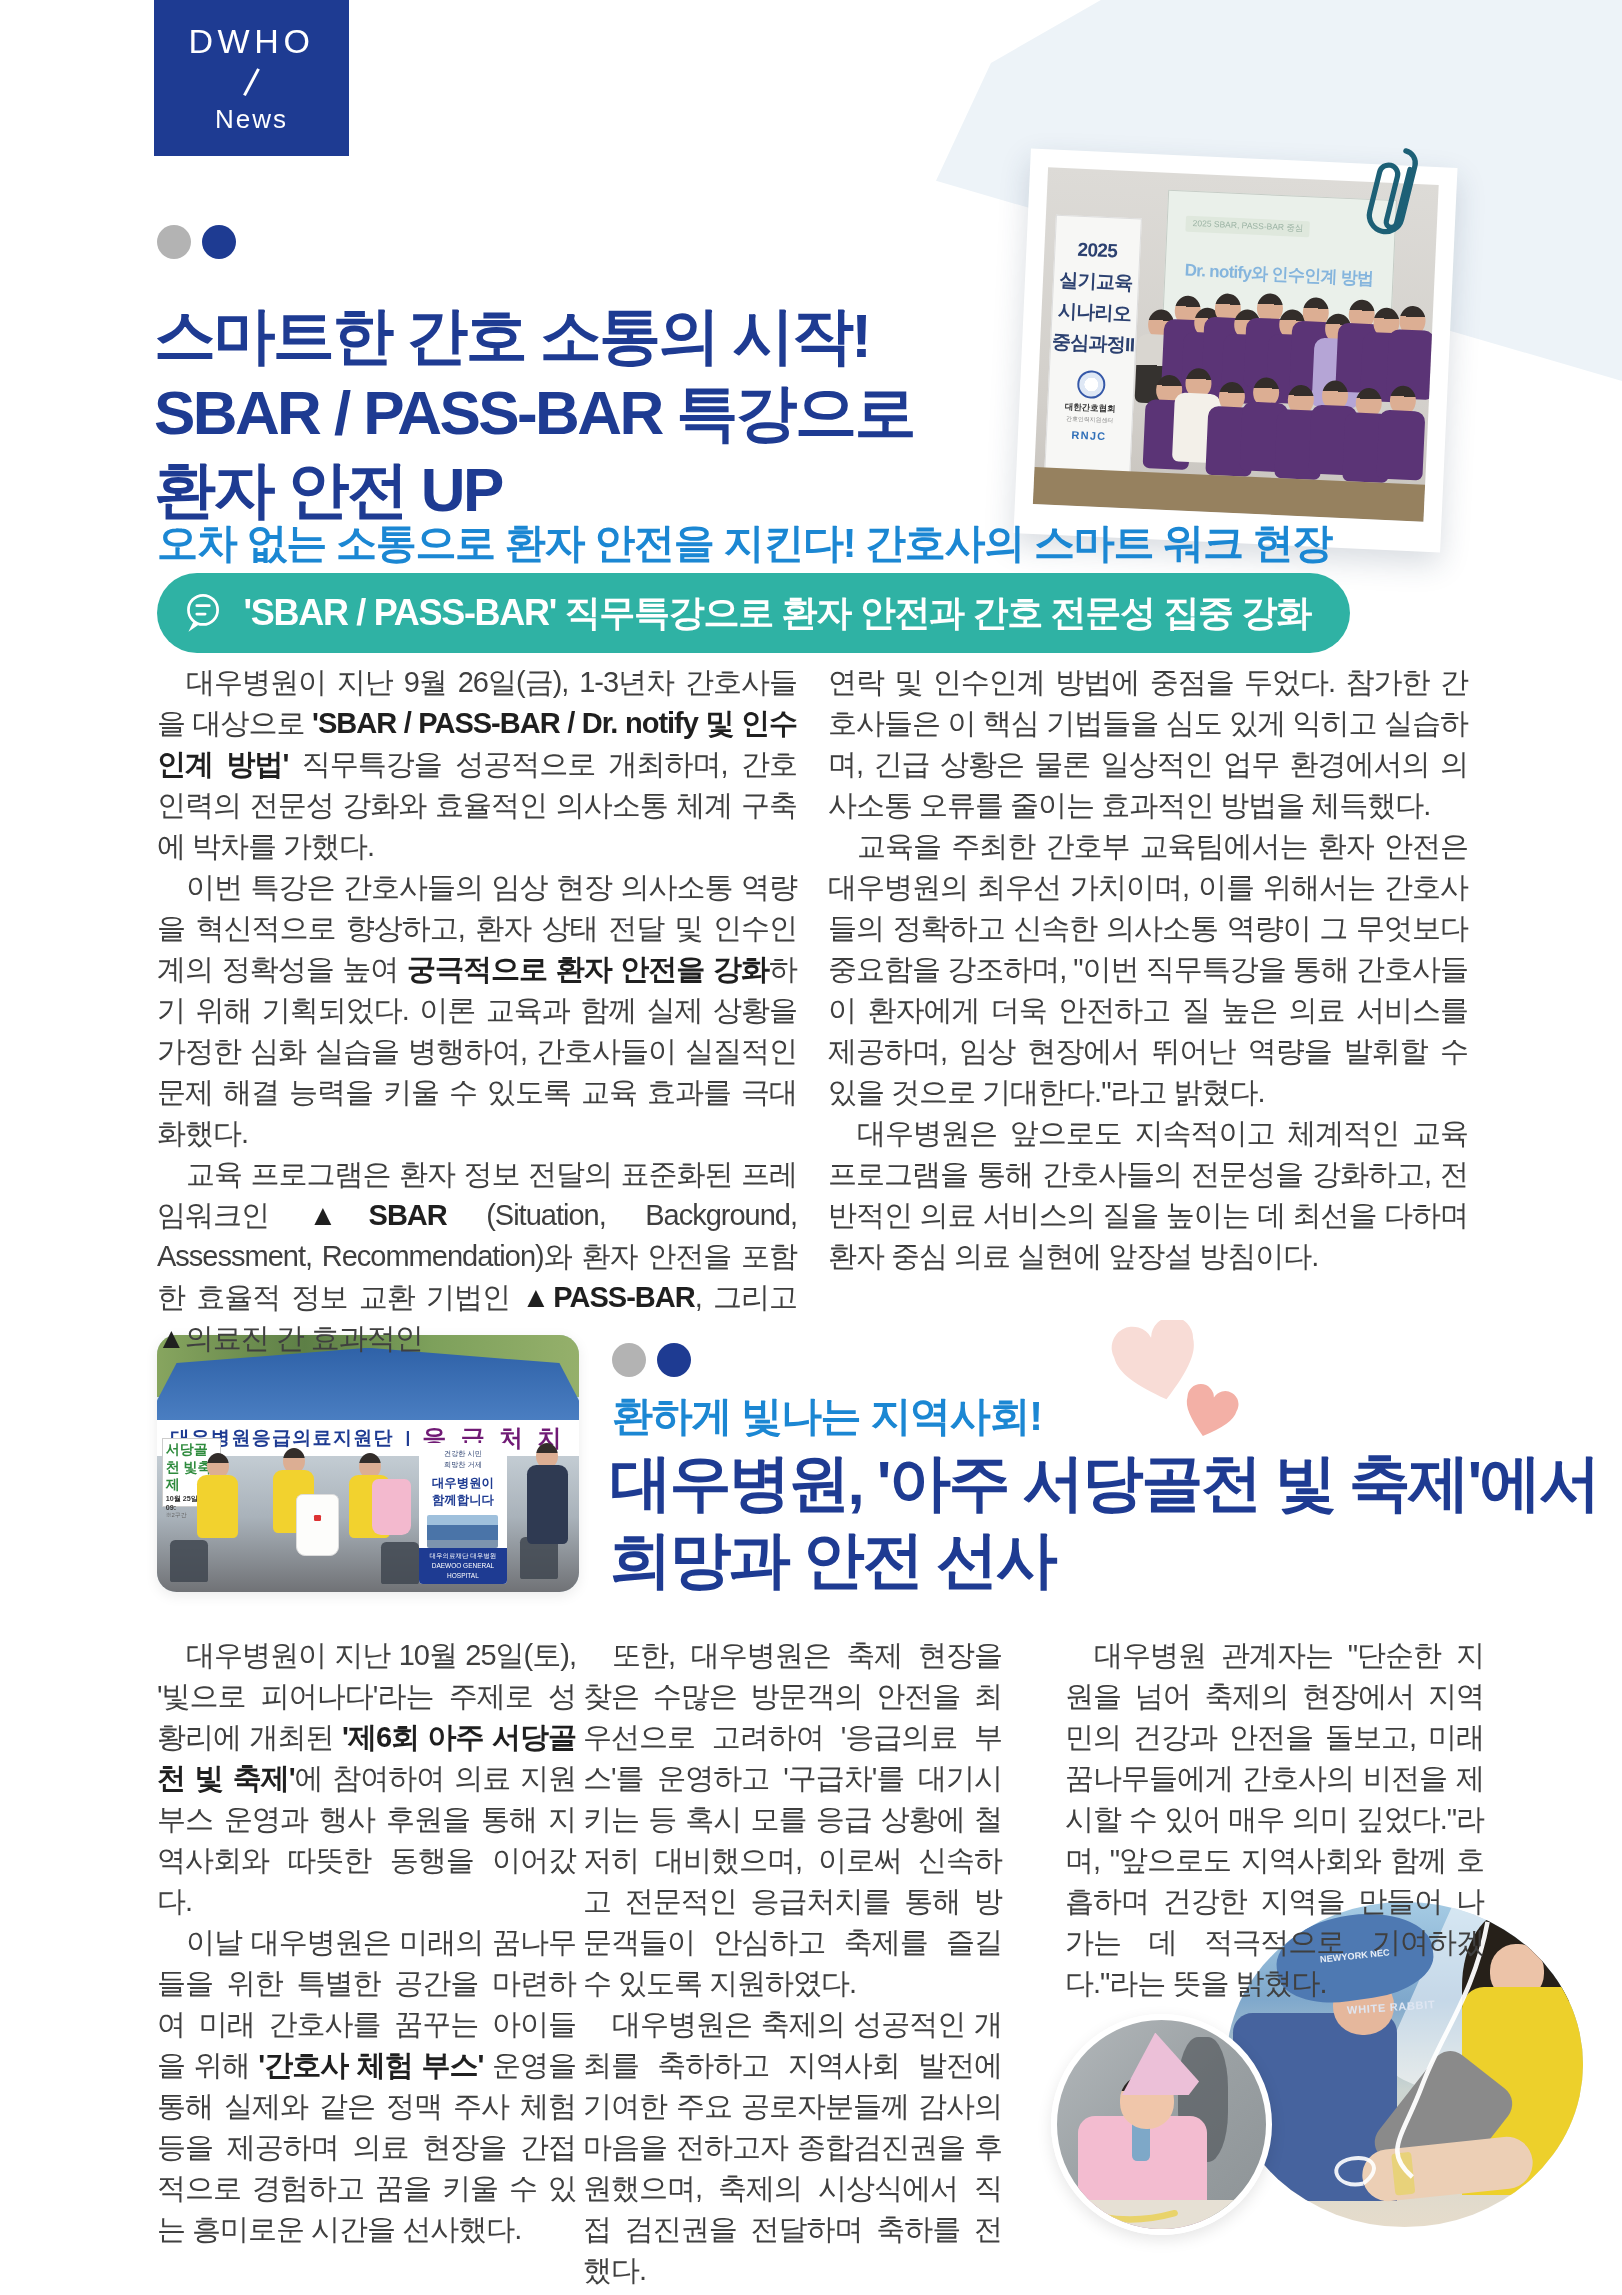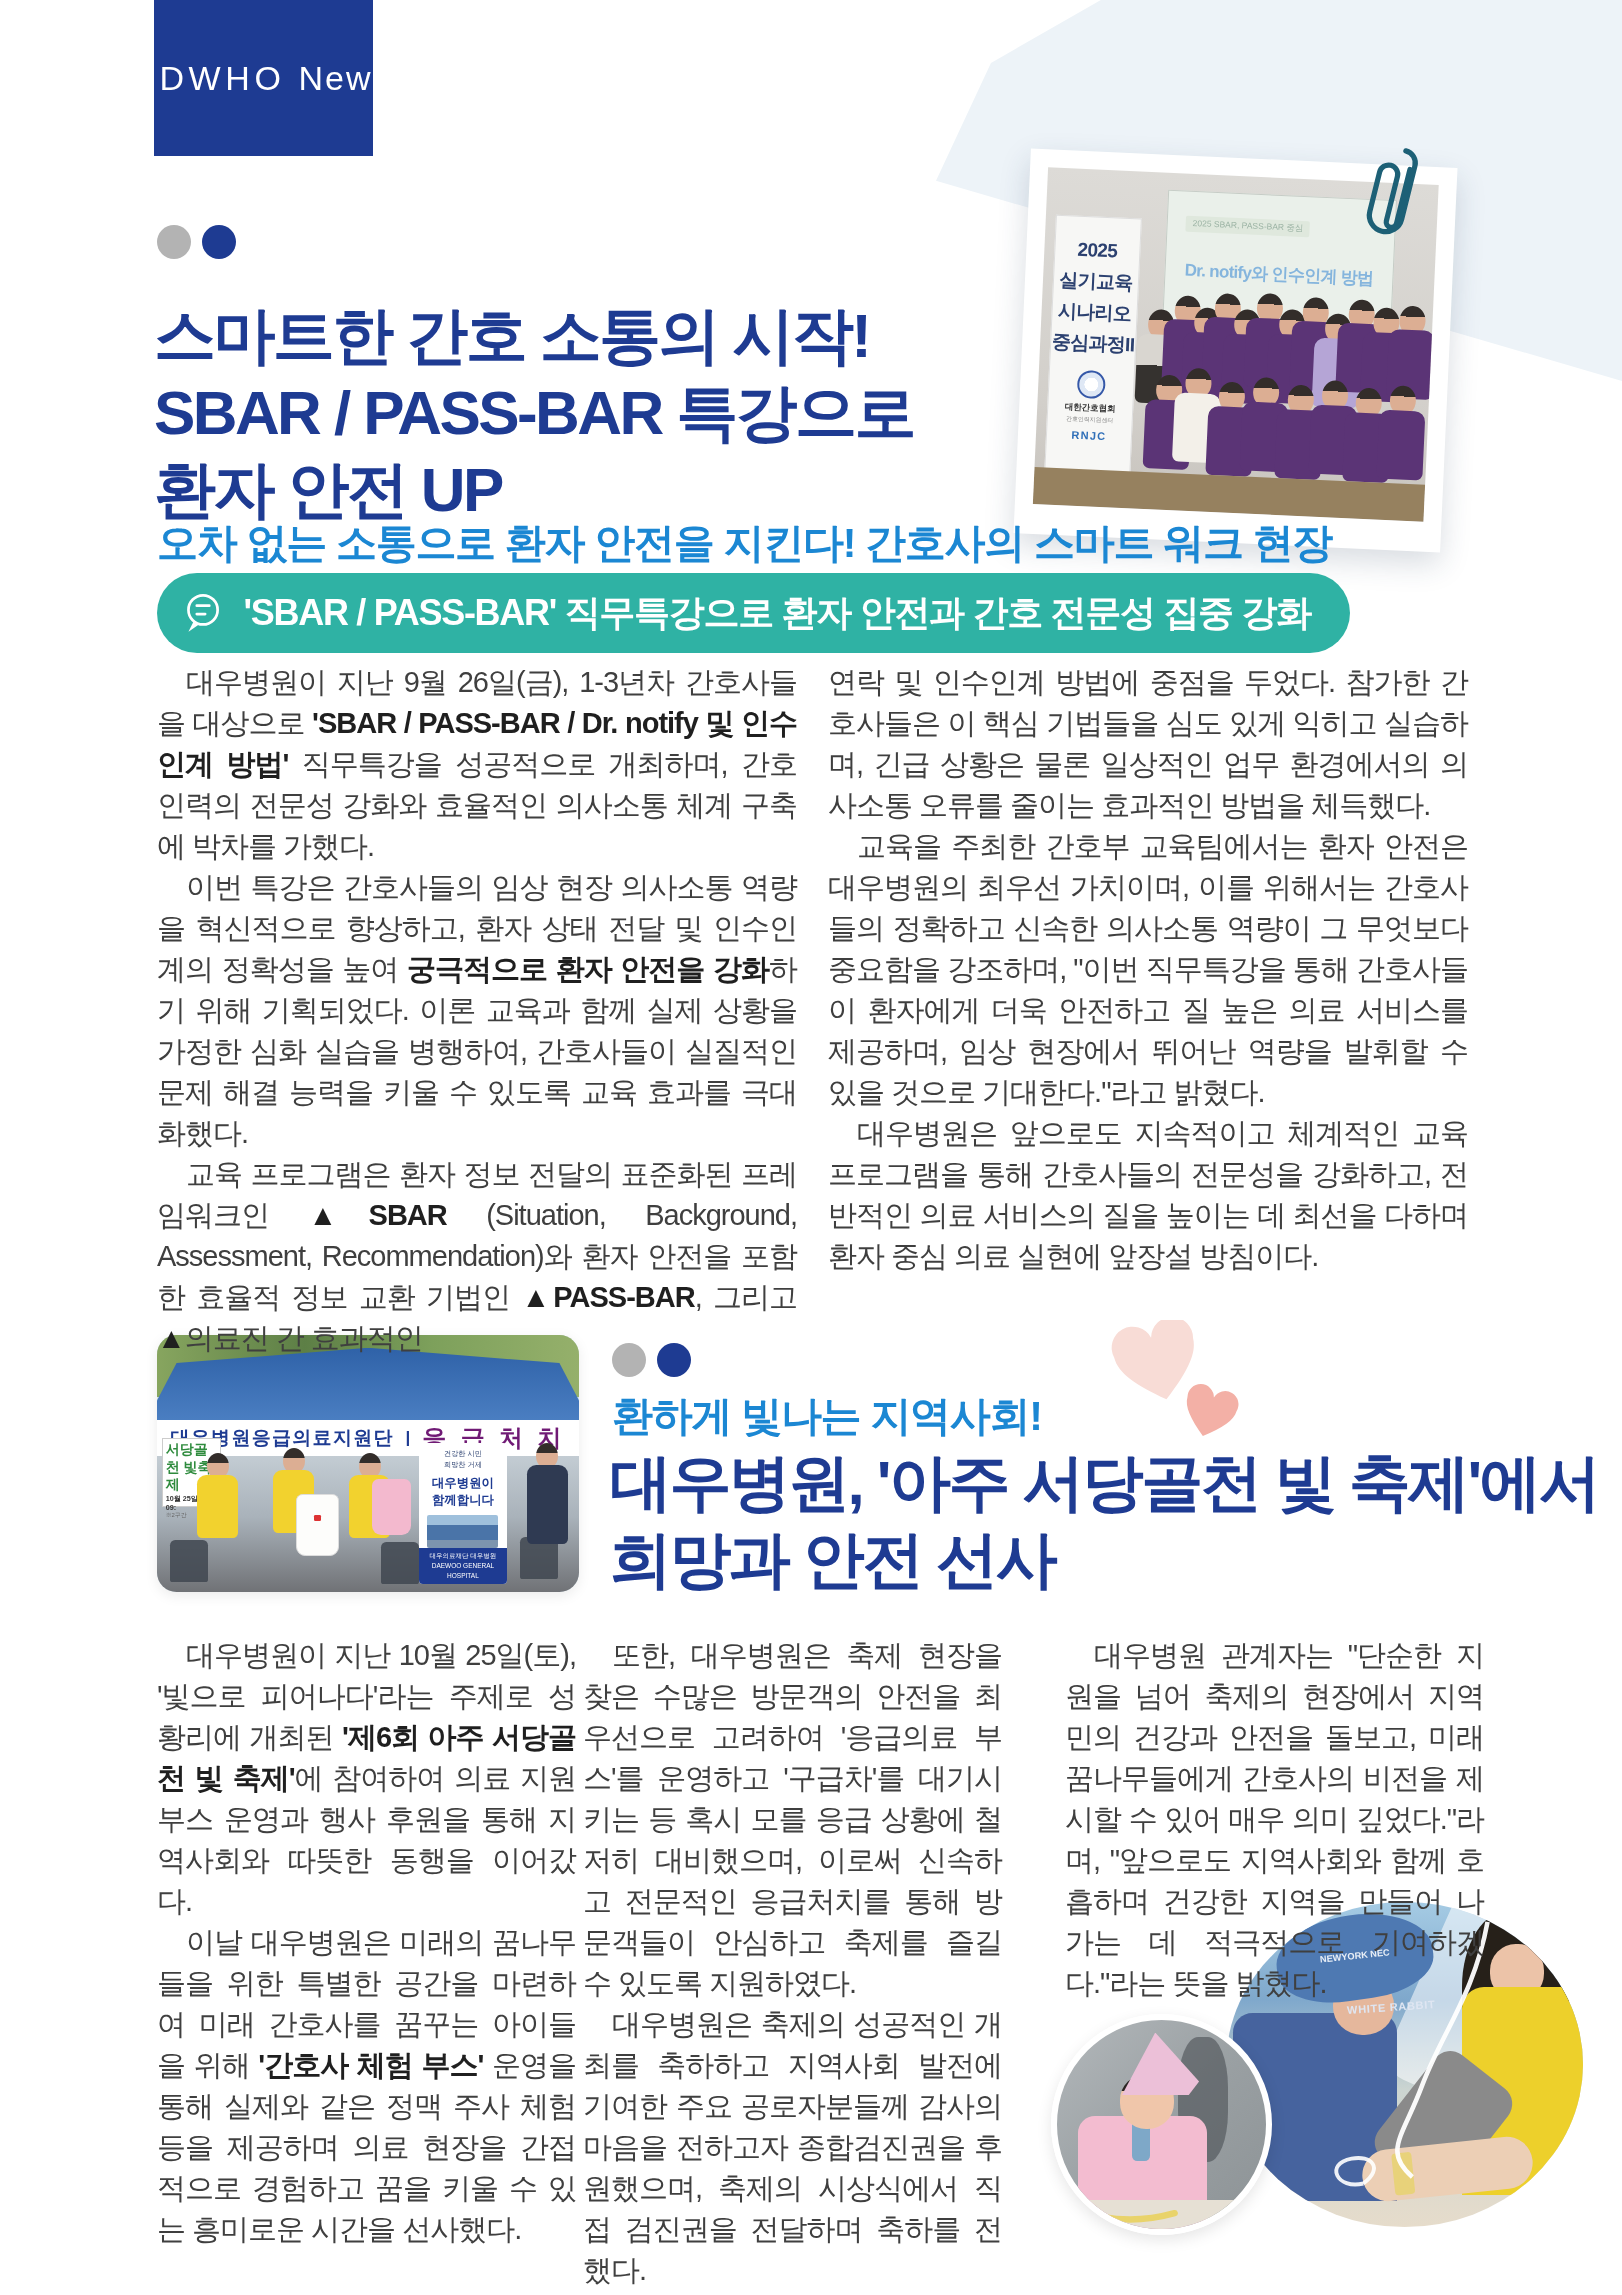--- a/index.html
+++ b/index.html
@@ -3,24 +3,24 @@
 <meta charset="utf-8">
 <style>
   html,body{margin:0;padding:0;background:#888;}
   .page{position:relative;width:1623px;height:2295px;background:#ffffff;overflow:hidden;
         font-family:"Liberation Sans",sans-serif;}
   
   .corner-shape{position:absolute;left:936px;top:0;width:687px;height:393px;background:#edf3f8;
         clip-path:polygon(8% 16%,24% 0,100% 0,100% 97%,0 46%);z-index:0;}
   
   .masthead{position:absolute;left:154px;top:0;width:195px;height:156px;background:#1e3b92;color:#fff;
-        display:flex;flex-direction:row;align-items:center;justify-content:center;gap:6.5px;z-index:3;padding-left:24px;}
+        display:flex;flex-direction:column;align-items:center;justify-content:center;gap:6.5px;z-index:3;}
   .m-top{font-size:34px;letter-spacing:4.6px;font-weight:500;}
   .m-slash{width:2.6px;height:30px;background:#fff;transform:rotate(28deg);}
-  .m-bottom{font-size:34px;letter-spacing:2px;font-weight:400;}
+  .m-bottom{font-size:26px;letter-spacing:2px;font-weight:400;}
   
   .dots{position:absolute;display:flex;gap:10.5px;z-index:2;}
   .dot{width:34px;height:34px;border-radius:50%;}
   .dot.g{background:#b3b3b3;}
   .dot.b{background:#1e3b92;}
   .title{position:absolute;color:#1e3b92;font-size:62px;font-weight:800;line-height:77px;
         letter-spacing:-2.6px;z-index:2;}
   .subtitle{position:absolute;color:#1b87d3;font-size:41px;font-weight:600;letter-spacing:-1.3px;z-index:2;}
   .badge{position:absolute;left:157px;top:573px;height:80px;background:#2fb2a4;border-radius:42px;
         display:inline-flex;align-items:center;gap:17px;padding:0 39px 0 19.6px;z-index:2;}

